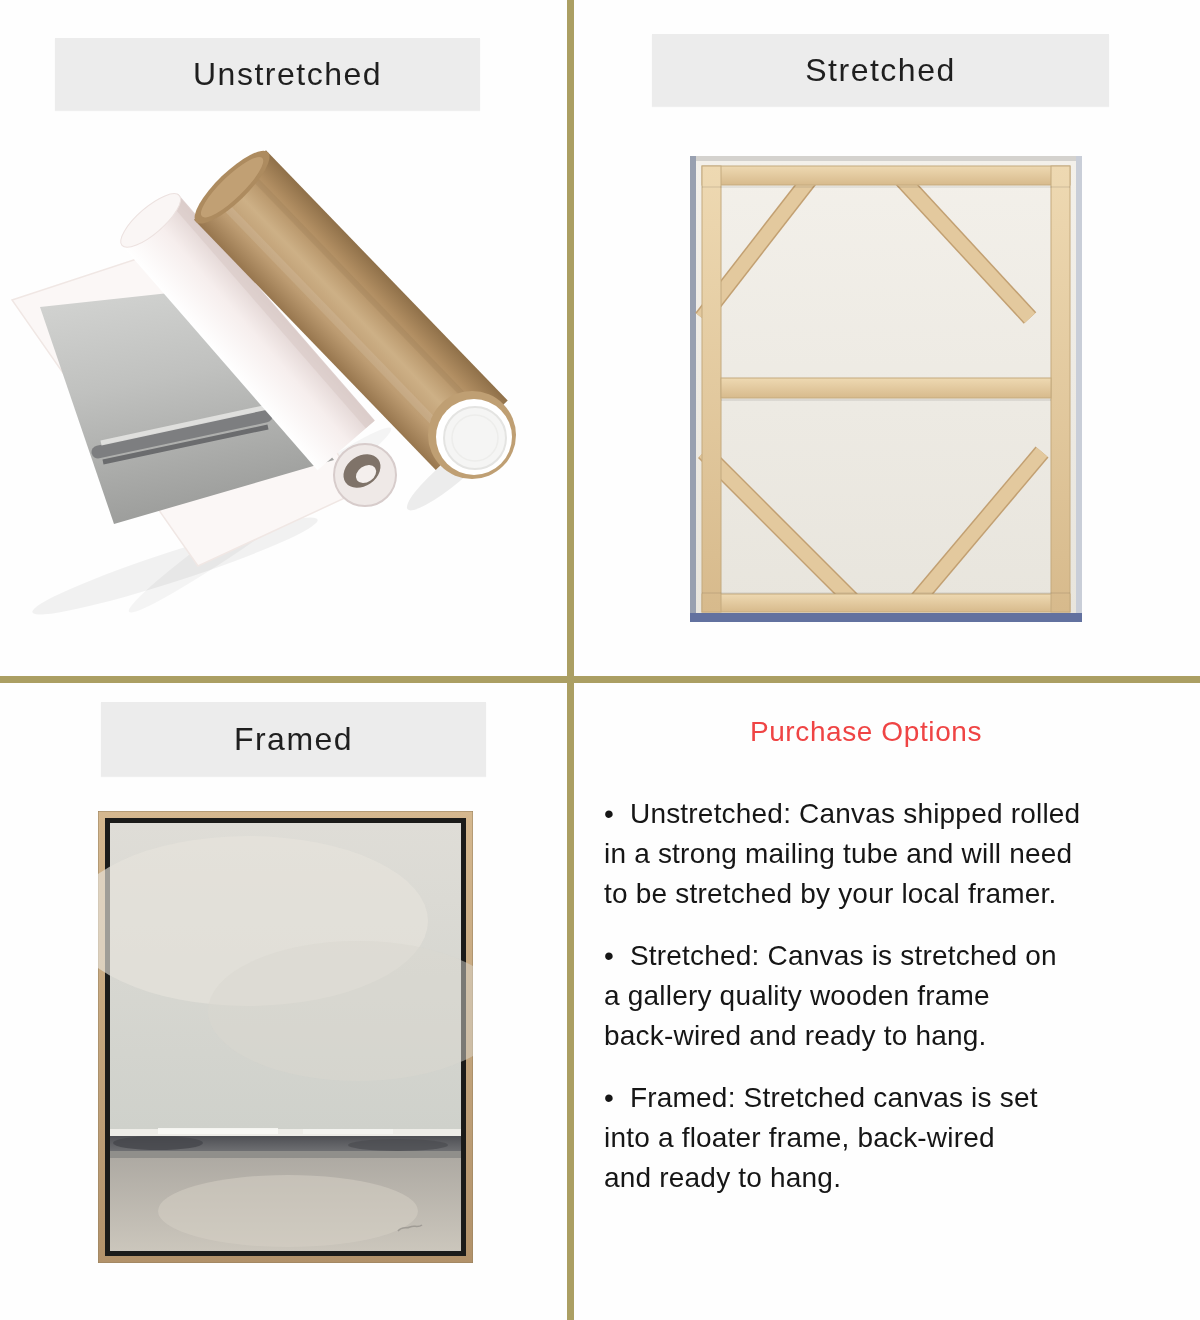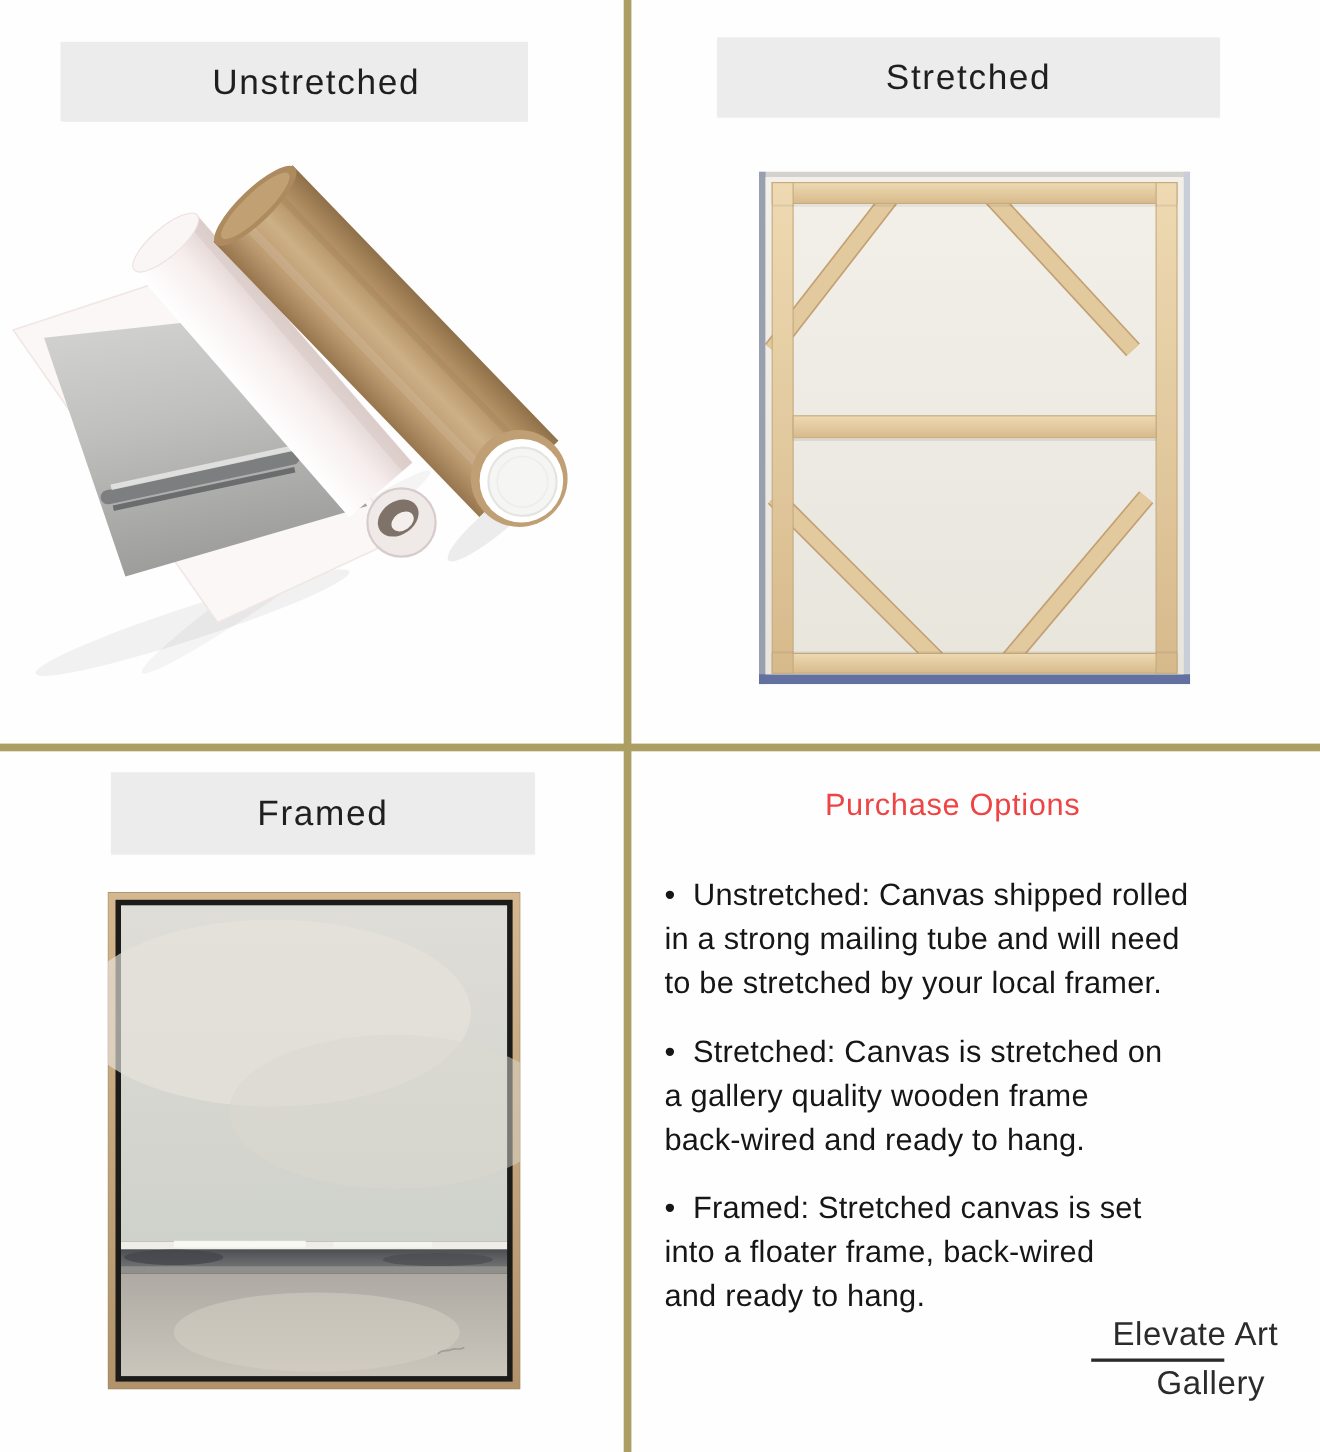--- a/index.html
+++ b/index.html
@@ -202,19 +202,14 @@
 in a strong mailing tube and will need
 to be stretched by your local framer.</p>
     <p>•  Stretched: Canvas is stretched on
 a gallery quality wooden frame
 back-wired and ready to hang.</p>
     <p>•  Framed: Stretched canvas is set
 into a floater frame, back-wired
 and ready to hang.</p>
   </section>
 
-  <div class="brand">
-    <div class="brand-line1">Elevate Art</div>
-    <div class="brand-rule"></div>
-    <div class="brand-line2">Gallery</div>
-  </div>
 
 </div>
 
 </body></html>

